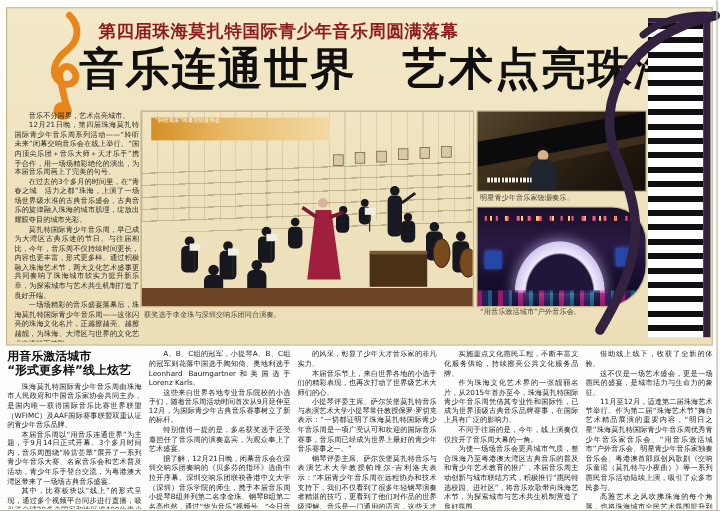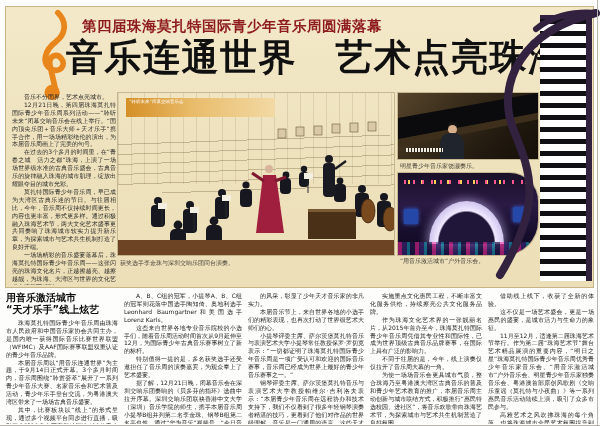--- a/index.html
+++ b/index.html
@@ -197,21 +197,21 @@
     <div class="piano-keys"></div>
     <svg class="piano-curve" viewBox="0 0 116 282">
       <path d="M112 4 C40 20 10 74 30 122 C48 166 58 196 16 266" fill="none" stroke="#322240" stroke-width="8" stroke-linecap="round"></path>
       <path d="M112 4 C88 2 66 8 52 20" fill="none" stroke="#322240" stroke-width="6" stroke-linecap="round"></path>
     </svg>
   </div>
 
   <div class="bcol col1">
     <h3 class="sub-head">
       <span>用音乐激活城市</span><br>
-      <span>“天才乐手”线上炫艺</span>
+      <span>“形式更多样”线上炫艺</span>
     </h3>
     <div>
         <p>珠海莫扎特国际青少年音乐周由珠海市人民政府和中国音乐家协会共同主办，是国内唯一获得国际音乐比赛世界联盟（WFIMC）及AAF国际赛事联盟双重认证的青少年音乐品牌。</p>
         <p>本届音乐周以“用音乐连通世界”为主题，于9月14日正式开幕。3个多月时间内，音乐周围绕“聆赏荟萃”展开了一系列青少年音乐大赛、名家音乐会和艺术普及活动，青少年乐手登台交流，为粤港澳大湾区带来了一场场古典音乐盛宴。</p>
         <p>其中，比赛板块以“线上”的形式呈现，通过多个视频平台同步进行直播，吸引了全球20多个国家和地区逾400位青少年报名，参与人数再创新高。</p>
       </div>
   </div>
 
   <div class="bcol col2">
     <div>

